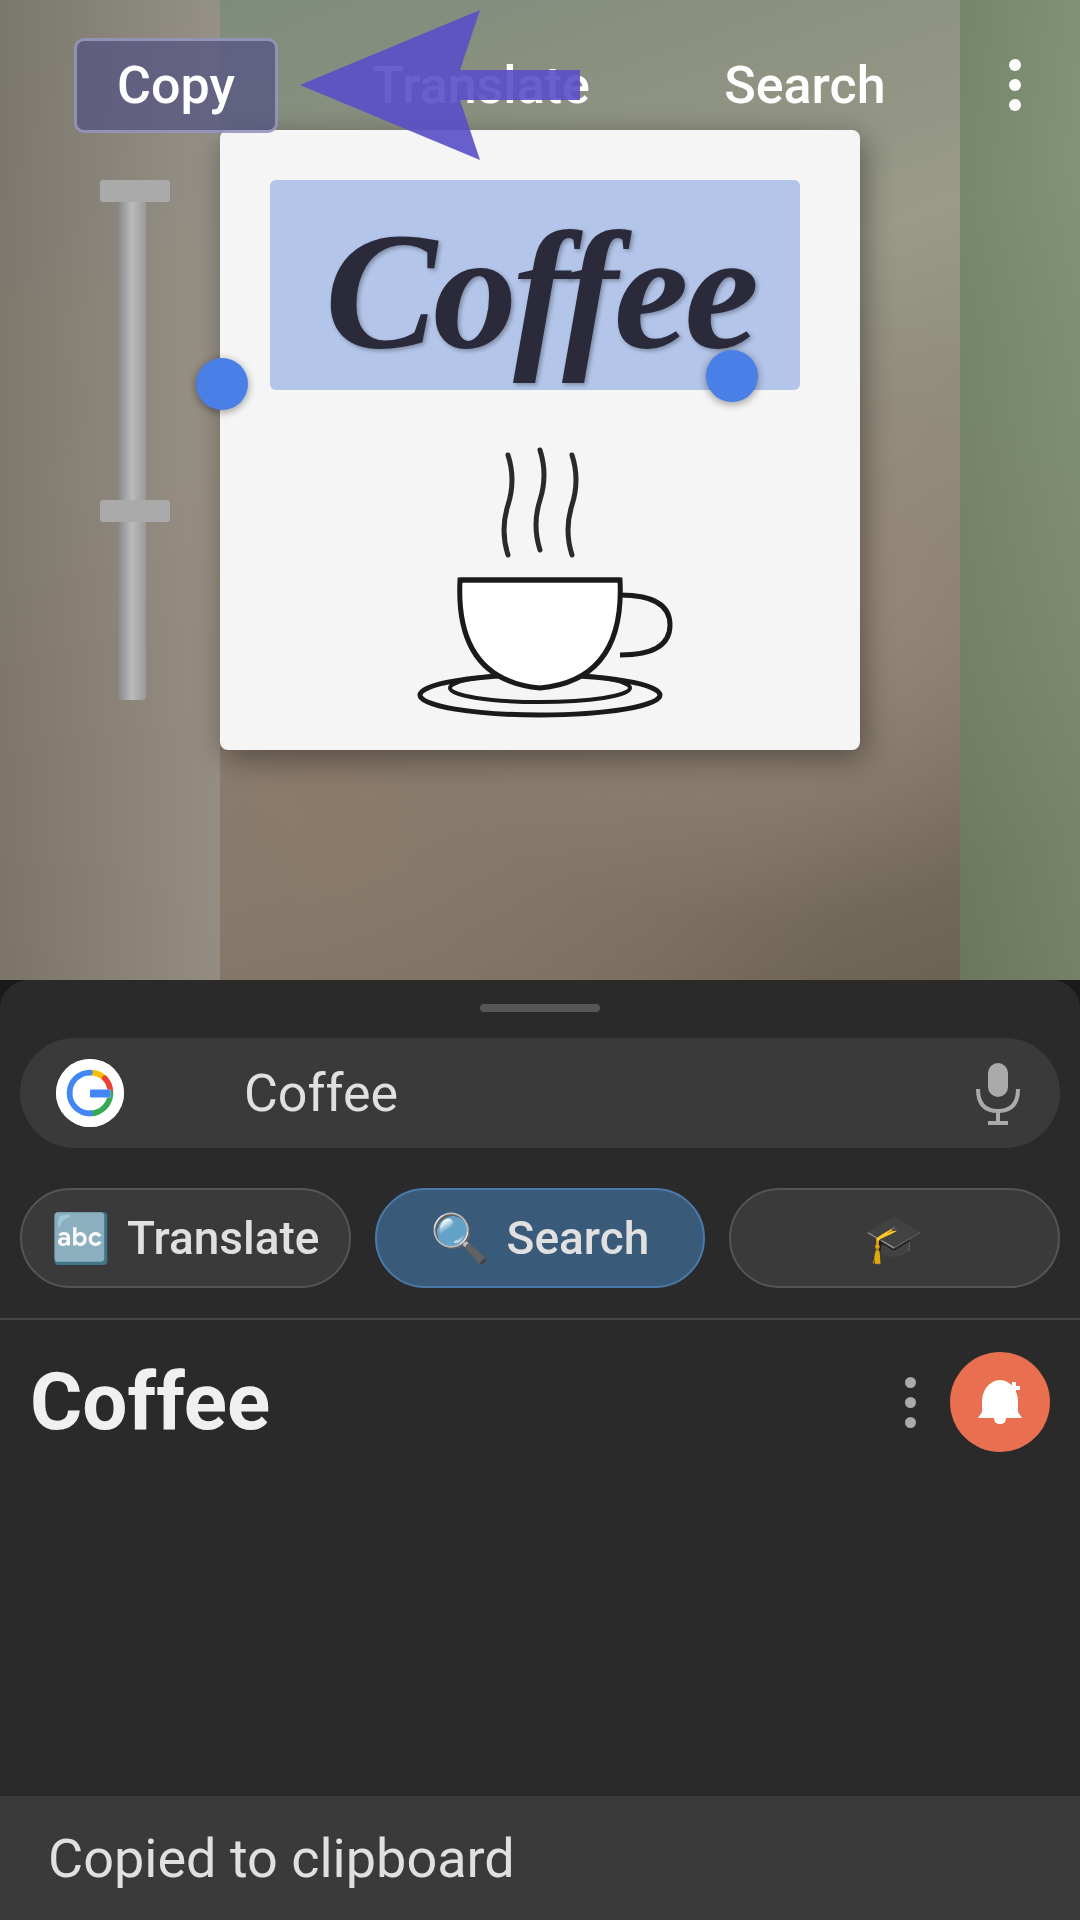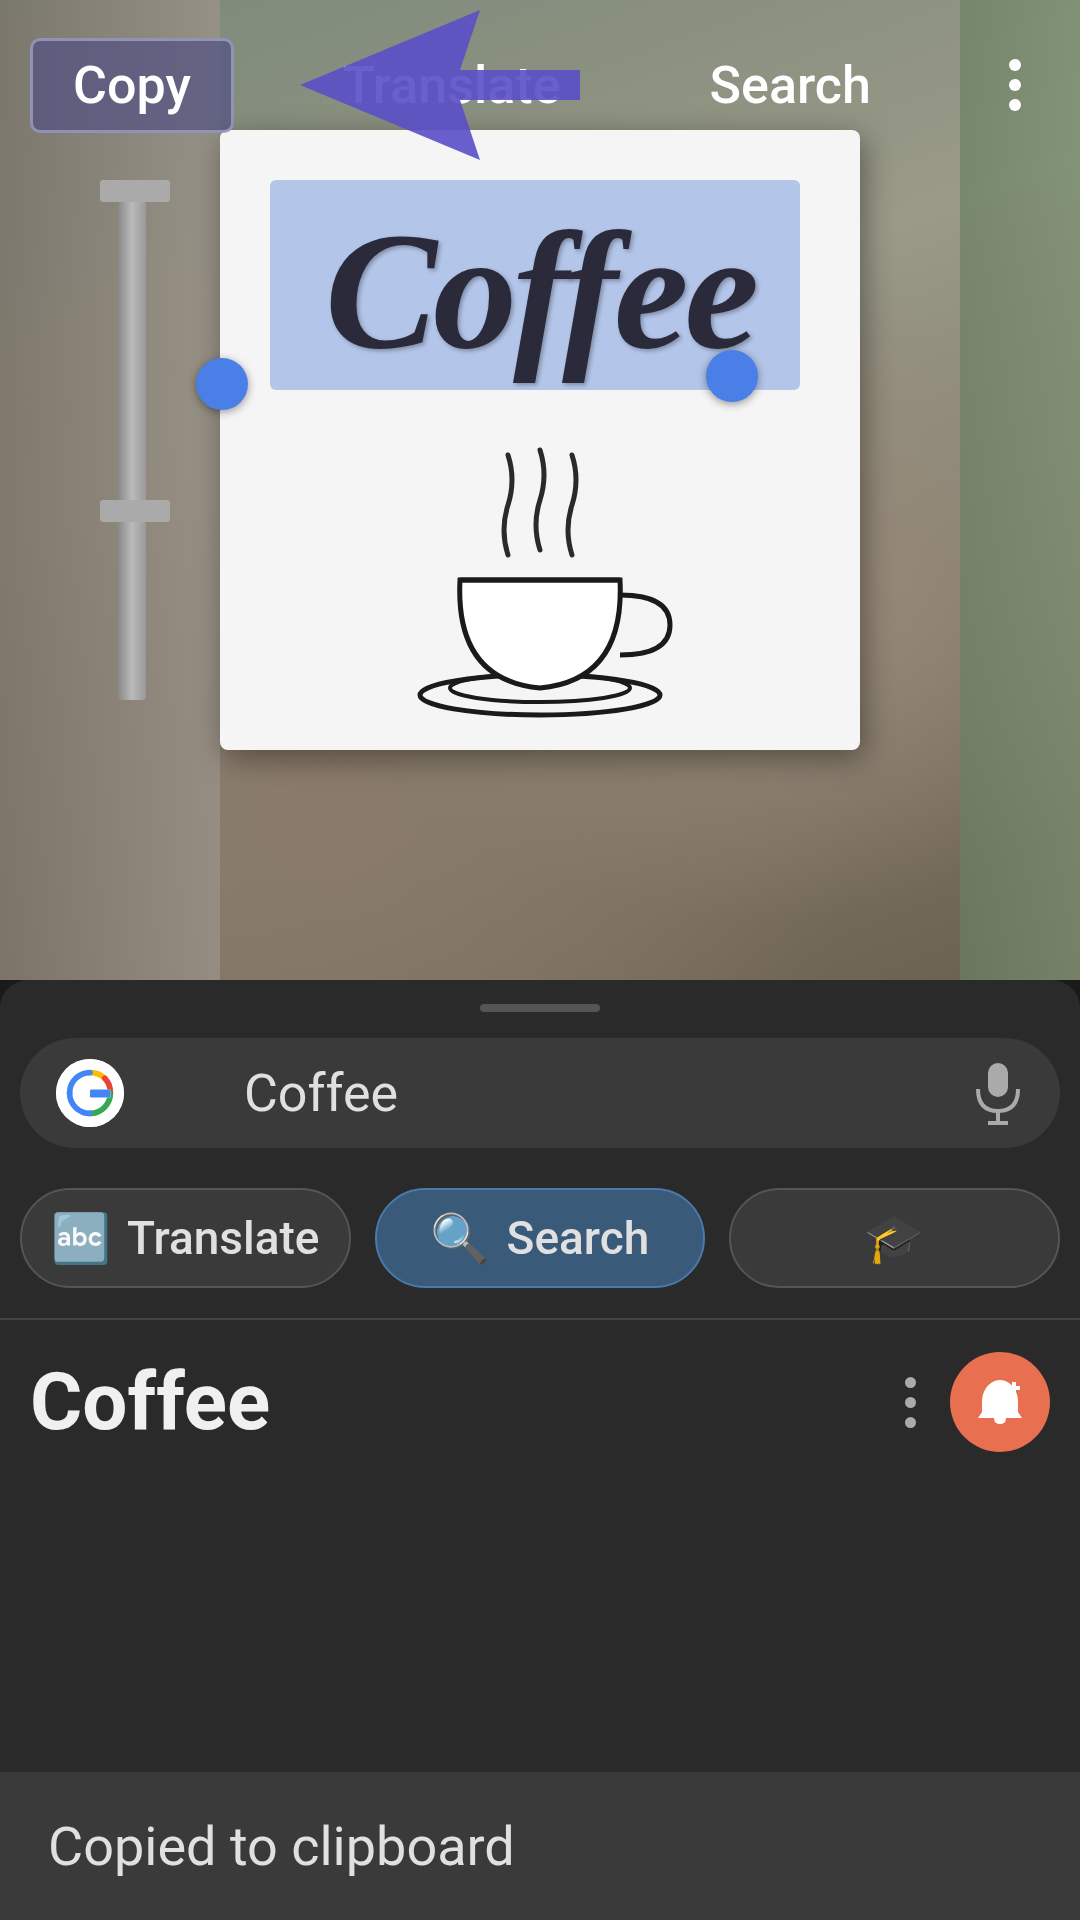--- a/index.html
+++ b/index.html
@@ -181,20 +181,21 @@
       border-radius: 10px;
       font-size: 52px;
       font-weight: 500;
       color: #fff;
       cursor: pointer;
       position: relative;
     }
     .toolbar-btn.active {
       background: rgba(80, 80, 130, 0.7);
       border: 3px solid rgba(180, 180, 220, 0.6);
+      margin-left: 44px;
     }
     .toolbar-separator {
       flex: 1;
     }
     .toolbar-dots {
       width: 70px;
       height: 70px;
       display: flex;
       align-items: center;
       justify-content: center;
@@ -358,21 +359,21 @@
       justify-content: center;
       cursor: pointer;
     }
 
     
     .toast {
       position: absolute;
       bottom: 0;
       left: 0;
       width: 1080px;
-      height: 148px;
+      height: 124px;
       background: #3a3a3a;
       display: flex;
       align-items: center;
       padding: 0 48px;
       z-index: 200;
     }
     .toast-text {
       font-size: 54px;
       color: #e0e0e0;
       font-weight: 400;

